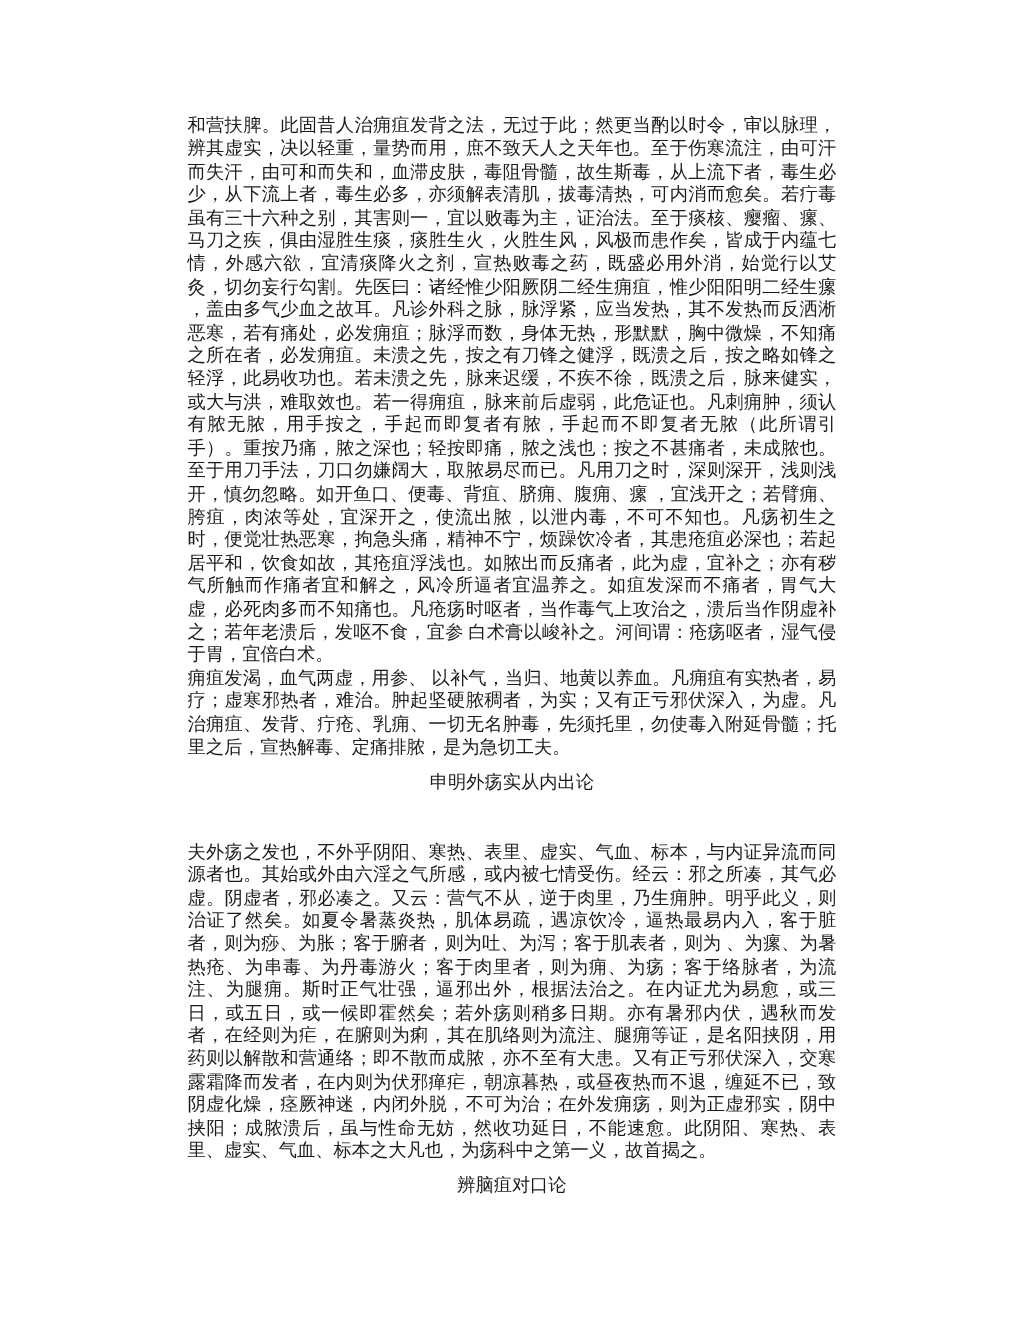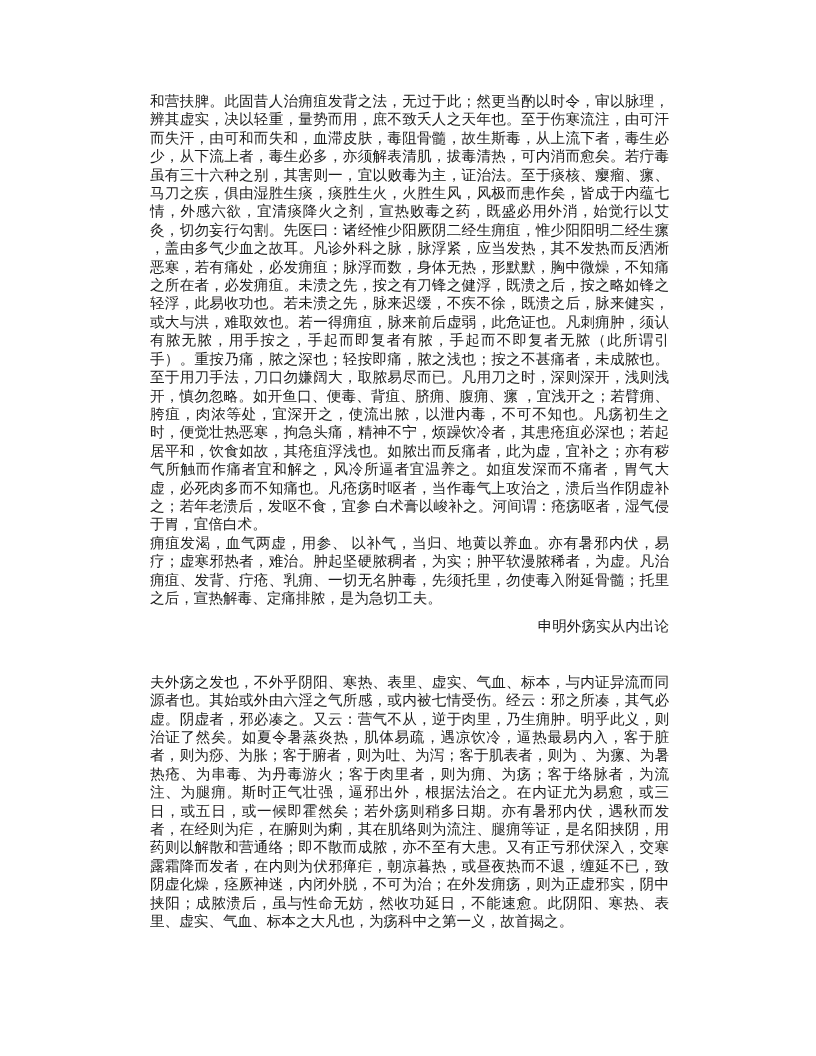--- a/index.html
+++ b/index.html
@@ -26,29 +26,30 @@
     text-align: justify;
     text-justify: inter-ideograph;
     word-break: break-all;
     overflow-wrap: anywhere;
   }
   .section-heading {
     margin: 10px 0 37px 0;
     font-size: 14.6px;
     line-height: 18.4px;
     font-weight: normal;
-    text-align: right;
+    text-align: center;
   }
 </style>
 </head>
 <body>
 
 <div class="page">
   <p class="body-paragraph">和营扶脾。此固昔人治痈疽发背之法，无过于此；然更当酌以时令，审以脉理，辨其虚实，决以轻重，量势而用，庶不致夭人之天年也。至于伤寒流注，由可汗而失汗，由可和而失和，血滞皮肤，毒阻骨髓，故生斯毒，从上流下者，毒生必少，从下流上者，毒生必多，亦须解表清肌，拔毒清热，可内消而愈矣。若疔毒虽有三十六种之别，其害则一，宜以败毒为主，证治法。至于痰核、瘿瘤、瘰、马刀之疾，俱由湿胜生痰，痰胜生火，火胜生风，风极而患作矣，皆成于内蕴七情，外感六欲，宜清痰降火之剂，宣热败毒之药，既盛必用外消，始觉行以艾灸，切勿妄行勾割。先医曰：诸经惟少阳厥阴二经生痈疽，惟少阳阳明二经生瘰 ，盖由多气少血之故耳。凡诊外科之脉，脉浮紧，应当发热，其不发热而反洒淅恶寒，若有痛处，必发痈疽；脉浮而数，身体无热，形默默，胸中微燥，不知痛之所在者，必发痈疽。未溃之先，按之有刀锋之健浮，既溃之后，按之略如锋之轻浮，此易收功也。若未溃之先，脉来迟缓，不疾不徐，既溃之后，脉来健实，或大与洪，难取效也。若一得痈疽，脉来前后虚弱，此危证也。凡刺痈肿，须认有脓无脓，用手按之，手起而即复者有脓，手起而不即复者无脓（此所谓引手）。重按乃痛，脓之深也；轻按即痛，脓之浅也；按之不甚痛者，未成脓也。至于用刀手法，刀口勿嫌阔大，取脓易尽而已。凡用刀之时，深则深开，浅则浅开，慎勿忽略。如开鱼口、便毒、背疽、脐痈、腹痈、瘰 ，宜浅开之；若臂痈、胯疽，肉浓等处，宜深开之，使流出脓，以泄内毒，不可不知也。凡疡初生之时，便觉壮热恶寒，拘急头痛，精神不宁，烦躁饮冷者，其患疮疽必深也；若起居平和，饮食如故，其疮疽浮浅也。如脓出而反痛者，此为虚，宜补之；亦有秽气所触而作痛者宜和解之，风冷所逼者宜温养之。如疽发深而不痛者，胃气大虚，必死肉多而不知痛也。凡疮疡时呕者，当作毒气上攻治之，溃后当作阴虚补之；若年老溃后，发呕不食，宜参 白术膏以峻补之。河间谓：疮疡呕者，湿气侵于胃，宜倍白术。</p>
 
-  <p class="body-paragraph">痈疽发渴，血气两虚，用参、 以补气，当归、地黄以养血。亦有暑邪内伏，易疗；虚寒邪热者，难治。肿起坚硬脓稠者，为实；肿平软漫脓稀者，为虚。凡治痈疽、发背、疔疮、乳痈、一切无名肿毒，先须托里，勿使毒入附延骨髓；托里之后，宣热解毒、定痛排脓，是为急切工夫。</p>
+  <p class="body-paragraph">痈疽发渴，血气两虚，用参、 以补气，当归、地黄以养血。凡痈疽有实热者，易疗；虚寒邪热者，难治。肿起坚硬脓稠者，为实；又有正亏邪伏深入，为虚。凡治痈疽、发背、疔疮、乳痈、一切无名肿毒，先须托里，勿使毒入附延骨髓；托里之后，宣热解毒、定痛排脓，是为急切工夫。</p>
 
   <h2 class="section-heading">申明外疡实从内出论</h2>
 
   <p class="body-paragraph">夫外疡之发也，不外乎阴阳、寒热、表里、虚实、气血、标本，与内证异流而同源者也。其始或外由六淫之气所感，或内被七情受伤。经云：邪之所凑，其气必虚。阴虚者，邪必凑之。又云：营气不从，逆于肉里，乃生痈肿。明乎此义，则治证了然矣。如夏令暑蒸炎热，肌体易疏，遇凉饮冷，逼热最易内入，客于脏者，则为痧、为胀；客于腑者，则为吐、为泻；客于肌表者，则为 、为瘰、为暑热疮、为串毒、为丹毒游火；客于肉里者，则为痈、为疡；客于络脉者，为流注、为腿痈。斯时正气壮强，逼邪出外，根据法治之。在内证尤为易愈，或三日，或五日，或一候即霍然矣；若外疡则稍多日期。亦有暑邪内伏，遇秋而发者，在经则为疟，在腑则为痢，其在肌络则为流注、腿痈等证，是名阳挟阴，用药则以解散和营通络；即不散而成脓，亦不至有大患。又有正亏邪伏深入，交寒露霜降而发者，在内则为伏邪瘅疟，朝凉暮热，或昼夜热而不退，缠延不已，致阴虚化燥，痉厥神迷，内闭外脱，不可为治；在外发痈疡，则为正虚邪实，阴中挟阳；成脓溃后，虽与性命无妨，然收功延日，不能速愈。此阴阳、寒热、表里、虚实、气血、标本之大凡也，为疡科中之第一义，故首揭之。</p>
 
+  <h2 class="section-heading">辨脑疽对口论</h2>
 
 </div>
 
 </body></html>

